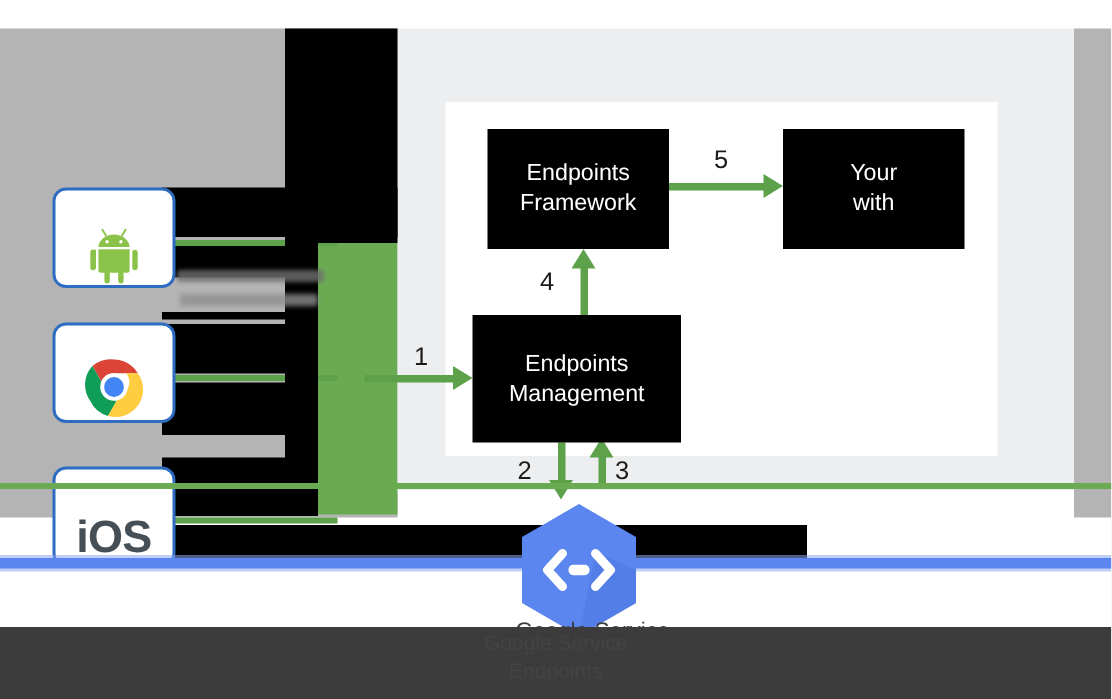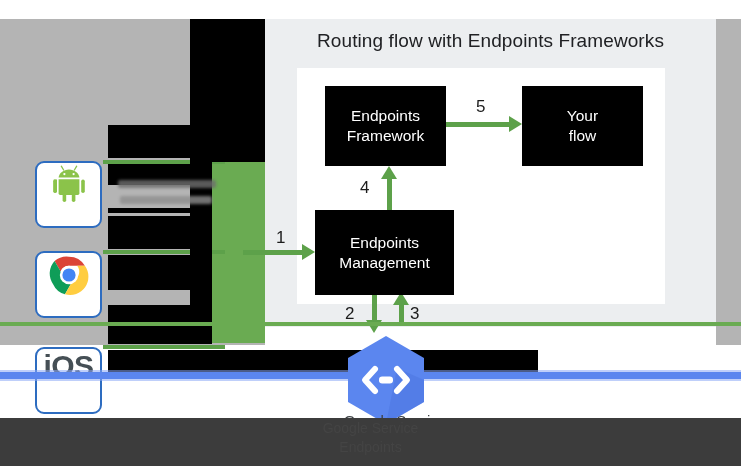--- a/index.html
+++ b/index.html
@@ -44,25 +44,24 @@
   .gline{position:absolute;background:#5da14a;}
   .ghead{position:absolute;width:0;height:0;}
   .ghead.right{border-top:8px solid transparent;border-bottom:8px solid transparent;border-left:13px solid #5da14a;}
   .ghead.up{border-left:8px solid transparent;border-right:8px solid transparent;border-bottom:13px solid #5da14a;}
   .ghead.down{border-left:8px solid transparent;border-right:8px solid transparent;border-top:13px solid #5da14a;}
 
   .num{position:absolute;font-size:17px;color:#1b1b1b;}
 
   
   .tile{
-    position:absolute;width:67px;height:67px;background:#ffffff;
+    position:absolute;width:82px;height:67px;background:#ffffff;
     border:2.5px solid #2d6cc0;border-radius:9px;
-    display:flex;align-items:flex-start;justify-content:center;
+    display:flex;align-items:flex-end;justify-content:center;
     box-sizing:border-box;
-    margin-top:36px;
   }
   #tile-android{left:35px;top:125px;}
   #tile-chrome{left:35px;top:215px;}
   #tile-ios{left:35px;top:311px;}
   .ios-text{font-size:30px;font-weight:bold;color:#454f55;letter-spacing:-0.5px;}
 
   
   .blk{position:absolute;background:#000000;}
 
   
@@ -94,21 +93,20 @@
 
 <div id="stage">
 
   <div class="left-gray"></div>
   <div class="right-gray"></div>
   <div class="white-under"></div>
 
   <div class="green-block"></div>
 
   <div class="card"></div>
-  <div class="card-title">Routing flow with Endpoints Frameworks</div>
   <div class="card-canvas"></div>
 
   <div class="gline" style="left:446px;top:122px;width:66px;height:5px;"></div>
   <div class="ghead right" style="left:509px;top:116px;"></div>
   <div class="num" style="left:476px;top:97px;">5</div>
 
   <div class="gline" style="left:387px;top:178px;width:5px;height:32px;"></div>
   <div class="ghead up" style="left:381px;top:166px;"></div>
   <div class="num" style="left:360px;top:178px;">4</div>
 
@@ -123,21 +121,21 @@
   <div class="gline" style="left:399px;top:300px;width:5px;height:26px;"></div>
   <div class="ghead up" style="left:393px;top:292px;"></div>
   <div class="num" style="left:410px;top:304px;">3</div>
 
   <div class="nbox" id="box-ef">
     <span style="white-space:pre-line">Endpoints
 Framework</span>
   </div>
   <div class="nbox" id="box-yc">
     <span style="white-space:pre-line">Your
-flow</span>
+with</span>
   </div>
   <div class="nbox" id="box-em">
     <span style="white-space:pre-line">Endpoints
 Management</span>
   </div>
 
   <div class="gline" style="left:103px;top:160px;width:122px;height:4px;"></div>
   <div class="gline" style="left:103px;top:250px;width:122px;height:4px;"></div>
   <div class="gline" style="left:103px;top:345px;width:122px;height:4px;"></div>
 

